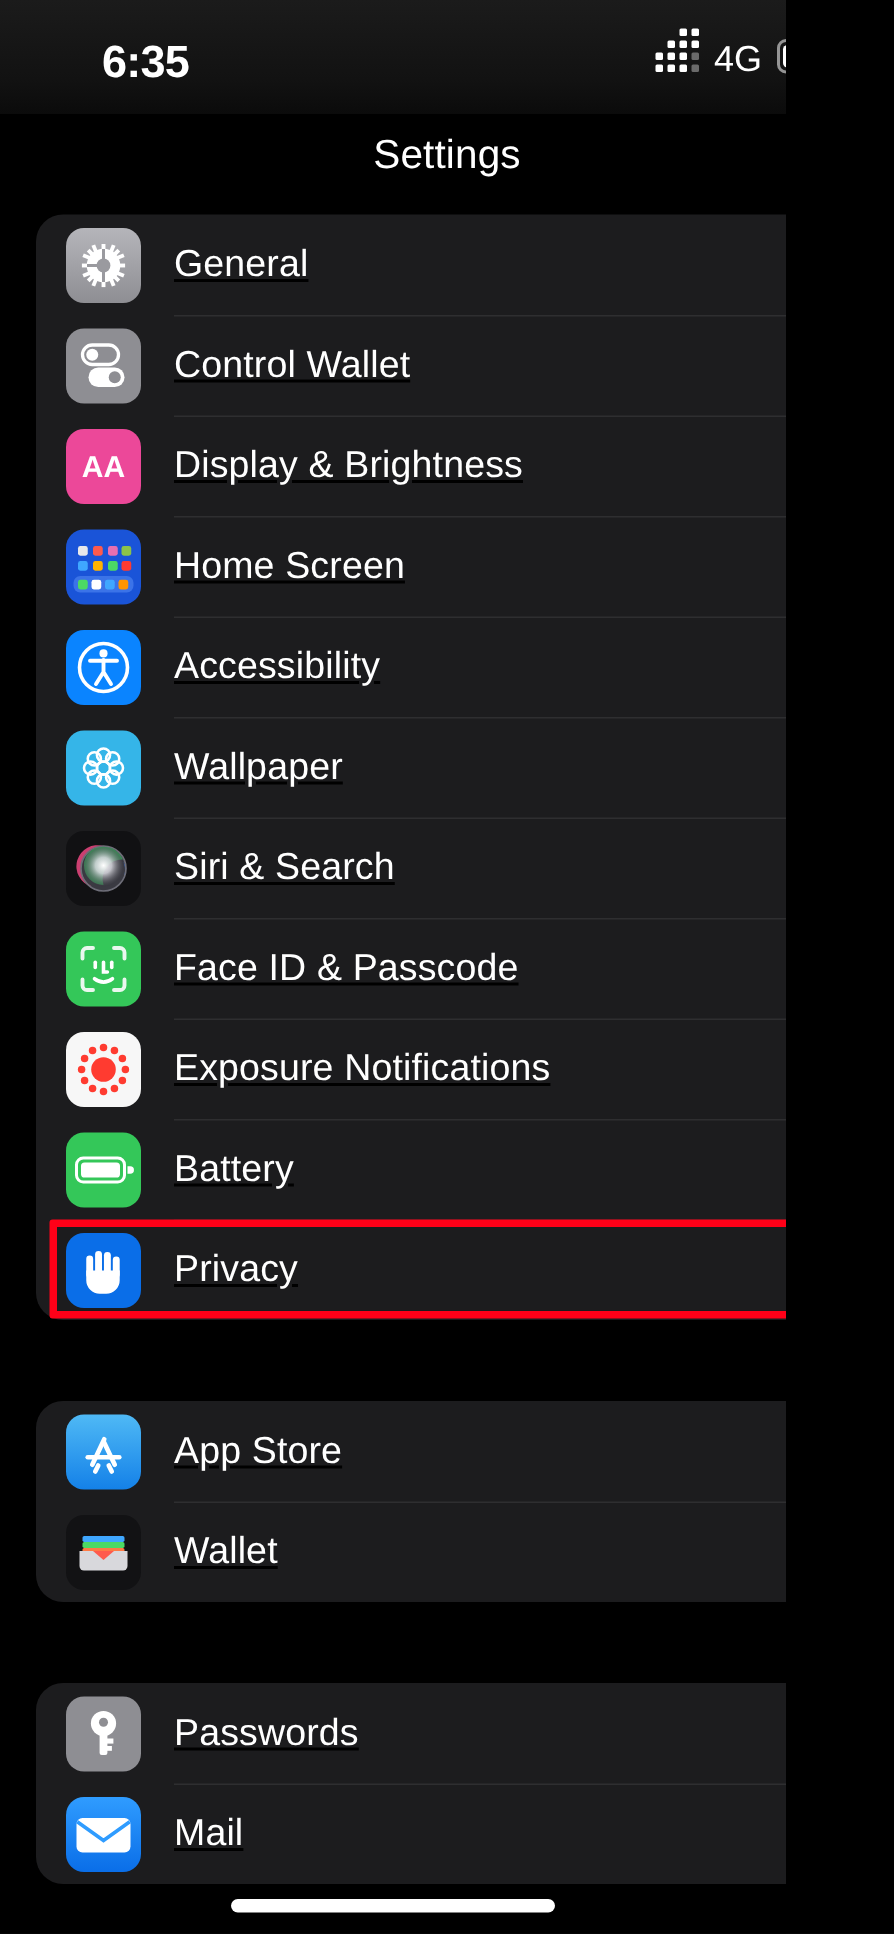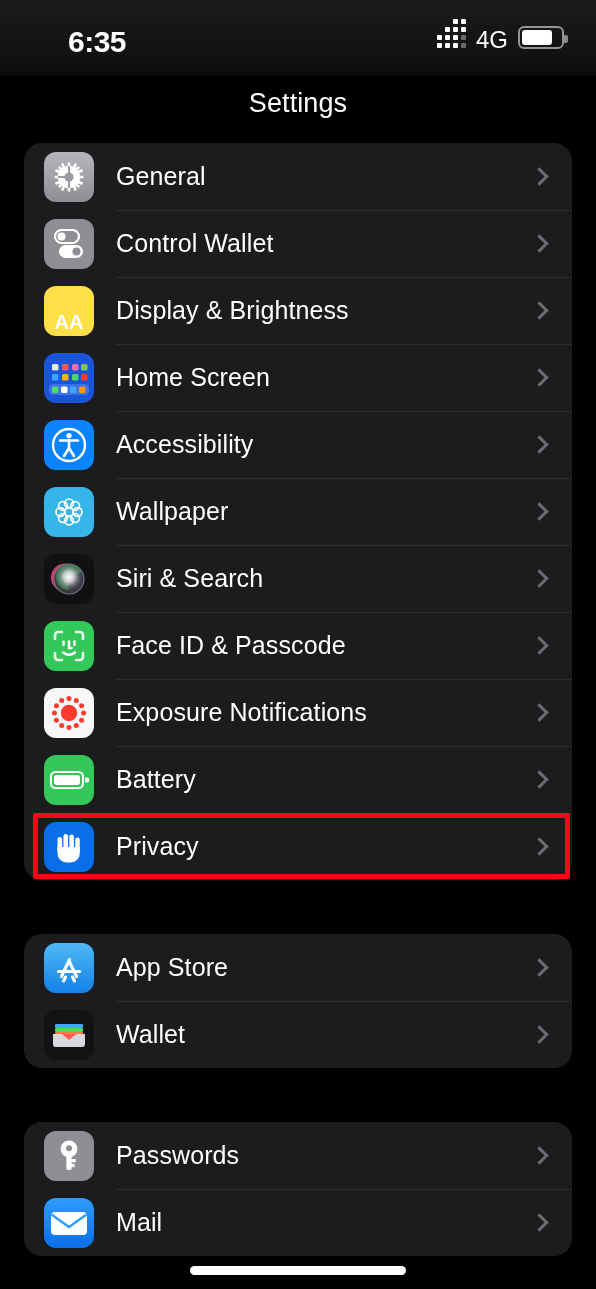--- a/index.html
+++ b/index.html
@@ -4,21 +4,21 @@
 <style>
   * { box-sizing: border-box; margin: 0; padding: 0; }
   html, body {
     width: 596px; height: 1289px;
     background: #000;
     font-family: "Liberation Sans", sans-serif;
     overflow: hidden;
   }
   #screen {
     position: relative;
-    width: 596px; height: 1289px;
+    width: 524px; height: 1289px;
     background: #000;
     overflow: hidden;
   }
 
   
   #statusbar {
     position: absolute; top: 0; left: 0;
     width: 596px; height: 76px;
     background: linear-gradient(180deg,#1b1b1b 0%, #121212 70%, #0b0b0b 100%);
   }
@@ -56,20 +56,21 @@
     letter-spacing: 0.1px;
   }
 
   
   #list { position: absolute; top: 143px; left: 0; width: 596px; }
   .group {
     background: #1c1c1e;
     border-radius: 18px;
     margin: 0 24px;
     overflow: hidden;
+    text-decoration: underline;
   }
   .group.gap-1 { margin-top: 0; }
   .group.gap-2 { margin-top: 54px; }
   .group.gap-3 { margin-top: 54px; }
 
   .row {
     position: relative;
     display: flex; align-items: center;
     height: 67px;
     padding-left: 20px;
@@ -216,21 +217,21 @@
             <circle cx="13.5" cy="13.5" r="4" fill="#fff"></circle>
             <rect x="11" y="22" width="24" height="13" rx="6.5" fill="#fff"></rect>
             <circle cx="28.5" cy="28.5" r="4" fill="#8e8e93"></circle>
           </svg>
         </div>
         <div class="row-label">Control Wallet</div>
         <div class="chev"></div>
       </div>
 
       <div class="row">
-        <div class="icon" style="background:#fde047;align-items:flex-end;">
+        <div class="icon" style="background:#ec4899;">
           <svg width="44" height="28" viewBox="0 0 44 28">
             <text x="22" y="21" text-anchor="middle" font-family="Liberation Sans, sans-serif" font-size="20" font-weight="700" fill="#fff">AA</text>
           </svg>
         </div>
         <div class="row-label">Display &amp; Brightness</div>
         <div class="chev"></div>
       </div>
 
       <div class="row">
         <div class="icon" style="background:#1a54d8;">

